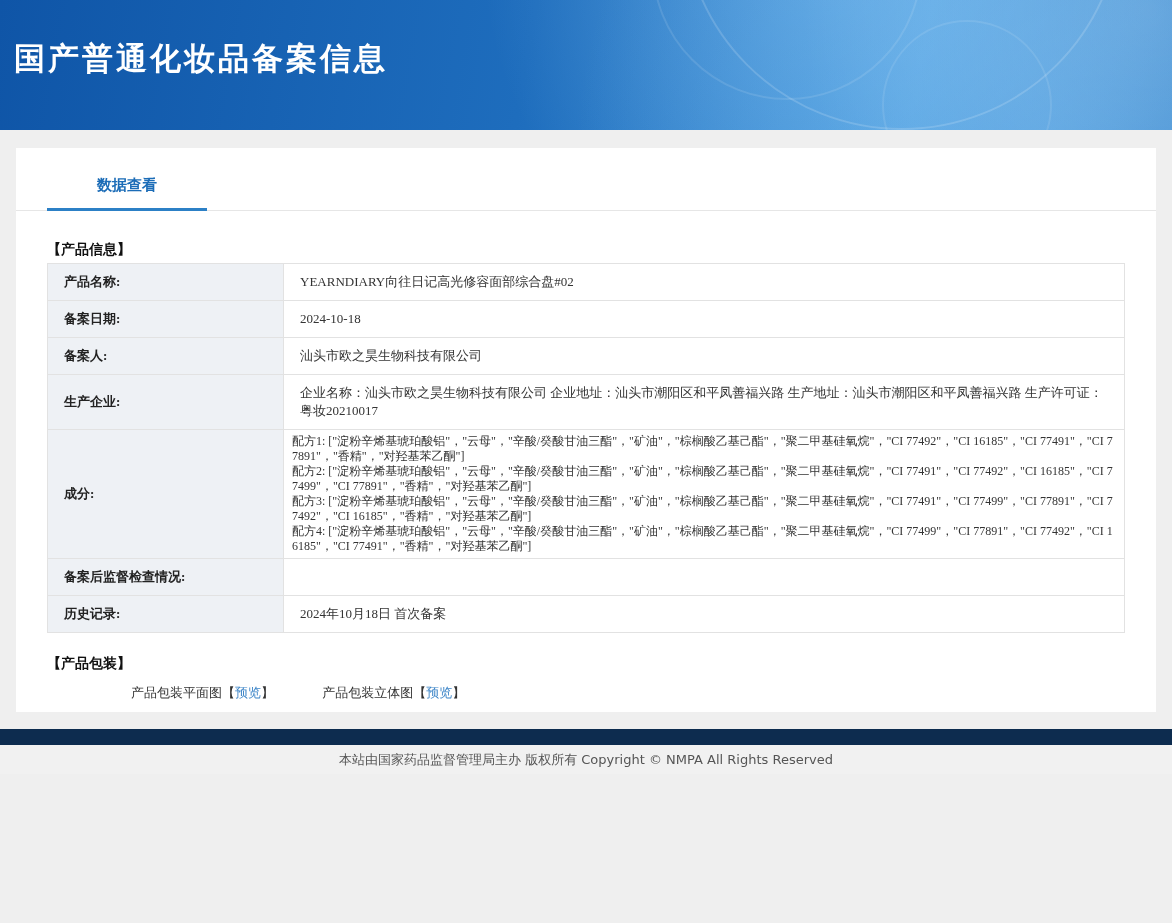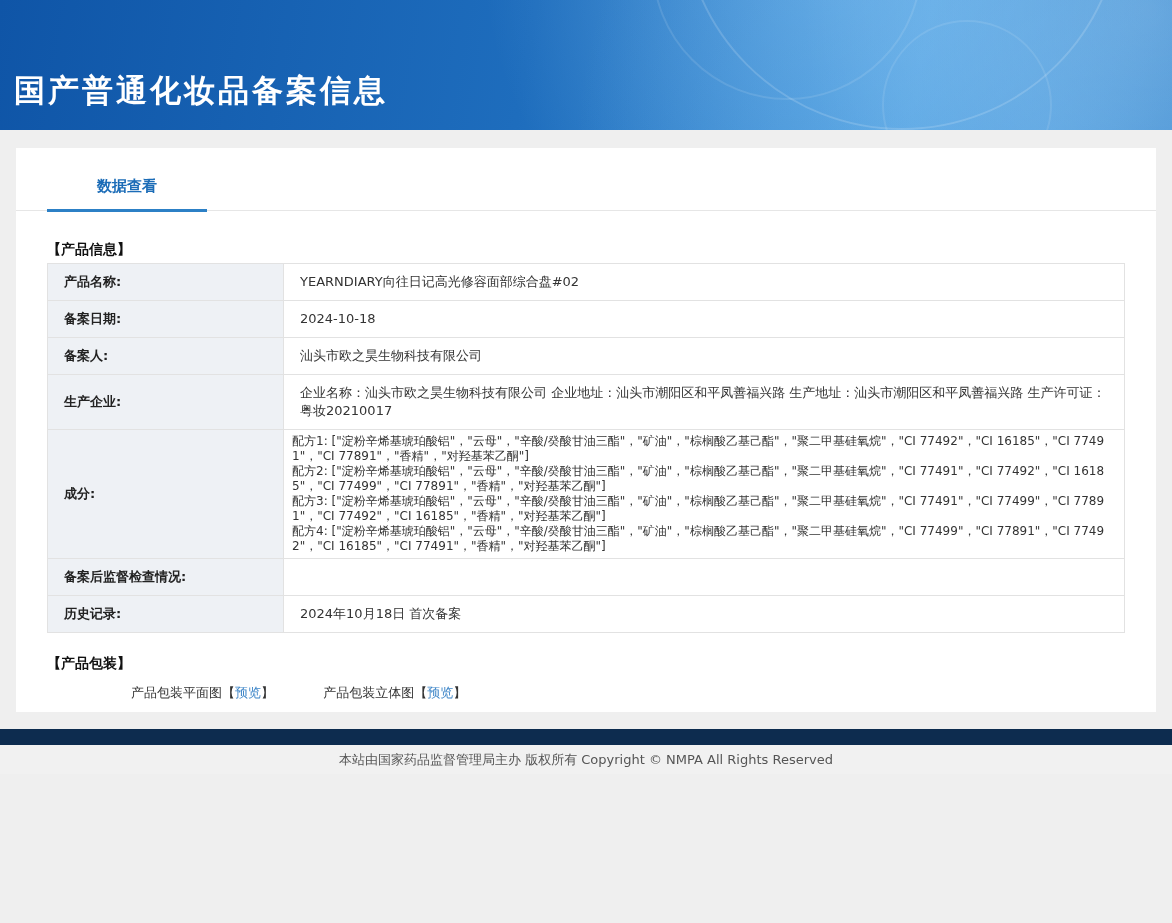--- a/index.html
+++ b/index.html
@@ -21,24 +21,24 @@
       radial-gradient(circle at 72% -35%, rgba(170,220,255,.35), rgba(170,220,255,0) 42%),
       radial-gradient(circle at 98% 8%, rgba(255,255,255,.22), rgba(255,255,255,0) 30%),
       linear-gradient(100deg,#0f55a7 0%,#1e6dbd 45%,#3e93d9 78%,#2c7ec8 100%);
   }
   .arc { position:absolute; border-radius:50%; border:2px solid rgba(255,255,255,.16); }
   .arc1 { width:440px; height:440px; right:50px; top:-310px; }
   .arc2 { width:270px; height:270px; right:250px; top:-170px; border-color:rgba(255,255,255,.11); }
   .arc3 { width:170px; height:170px; right:120px; top:20px; border-color:rgba(255,255,255,.10); }
   .banner-title {
     position:absolute; left:14px; top:38px;
-    color:#fff; font-size:31px; font-weight:bold; letter-spacing:3px;margin-top:32px;
+    color:#fff; font-size:31px; font-weight:bold; letter-spacing:3px;
   }
   
-  .card { margin:18px 16px 0; height:564px; background:#fff; overflow:hidden; }
+  .card { margin:18px 16px 0; height:564px; background:#fff; overflow:hidden;font-family:Liberation Serif, serif; }
   .tabbar { height:63px; border-bottom:1px solid #e6e6e6; padding:28px 0 0 31px; }
   .tab {
     display:inline-block; height:35px; padding:0 50px;
     color:#1b6cb7; font-size:15px; font-weight:bold;
     border-bottom:3px solid #2c80c6; cursor:pointer;
   }
   .section-title { margin:30px 31px 4px; font-size:14px; font-weight:bold; color:#111; }
   .section-title.pkg { margin-top:22px; }
   
   .info-table {

